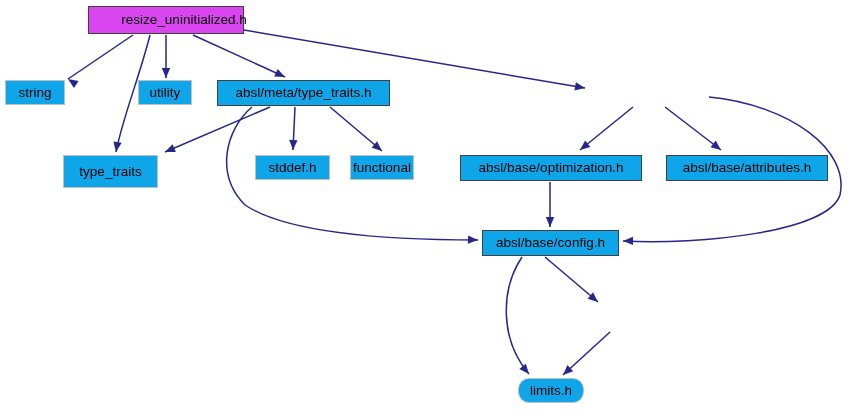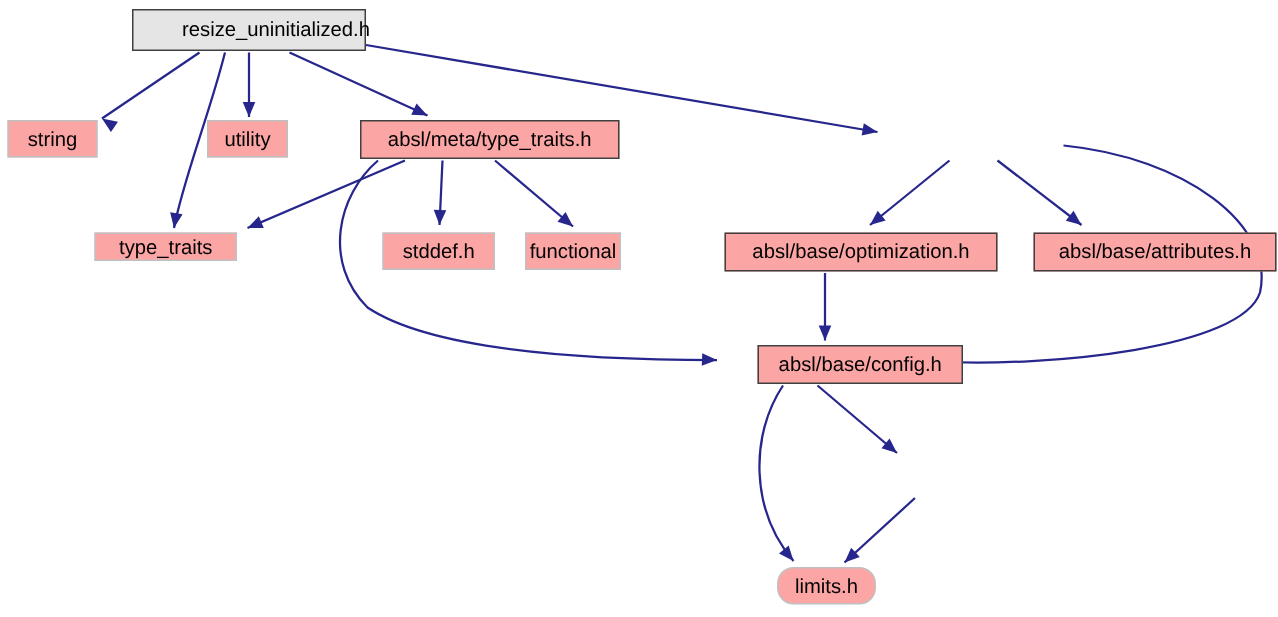--- a/index.html
+++ b/index.html
@@ -27,30 +27,29 @@
   .node {
     position: absolute;
     box-sizing: border-box;
     display: flex;
     align-items: center;
     justify-content: center;
     white-space: nowrap;
     font-size: 13.5px;
     line-height: 1;
     color: #000000;
-    background: #fca5a5;
+    background: #0ea5e9;
     border: 1px solid #c0c0c0;
     letter-spacing: 0px;
   }
   .node.strong {
     border: 1.6px solid #404040;
-    margin-left: 23px;
   }
   .node.root {
-    background: #e5e5e5;
+    background: #d946ef;
     border: 1.6px solid #404040;
     padding-left: 36px;
   }
 </style>
 </head>
 <body>
 
 <div id="graph-canvas">
   <svg id="edge-layer" viewBox="0 0 852 411" xmlns="http://www.w3.org/2000/svg">
       <path d="M 133,35 L 68,79" fill="none" stroke="#26268c" stroke-width="1.5"></path>
@@ -91,21 +90,21 @@
     </div>
     <div class="node " style="left: 5px; top: 80px; width: 60px; height: 25px;">
       <span>string</span>
     </div>
     <div class="node " style="left: 138px; top: 80px; width: 54px; height: 25px;">
       <span>utility</span>
     </div>
     <div class="node strong" style="left: 217px; top: 80px; width: 173px; height: 26px;">
       <span>absl/meta/type_traits.h</span>
     </div>
-    <div class="node " style="left: 63px; top: 155px; width: 95px; height: 19px;">
+    <div class="node " style="left: 63px; top: 155px; width: 95px; height: 33px;">
       <span>type_traits</span>
     </div>
     <div class="node " style="left: 255px; top: 155px; width: 75px; height: 25px;">
       <span>stddef.h</span>
     </div>
     <div class="node " style="left: 350px; top: 155px; width: 64px; height: 25px;">
       <span>functional</span>
     </div>
     <div class="node strong" style="left: 460px; top: 155px; width: 182px; height: 26px;">
       <span>absl/base/optimization.h</span>

